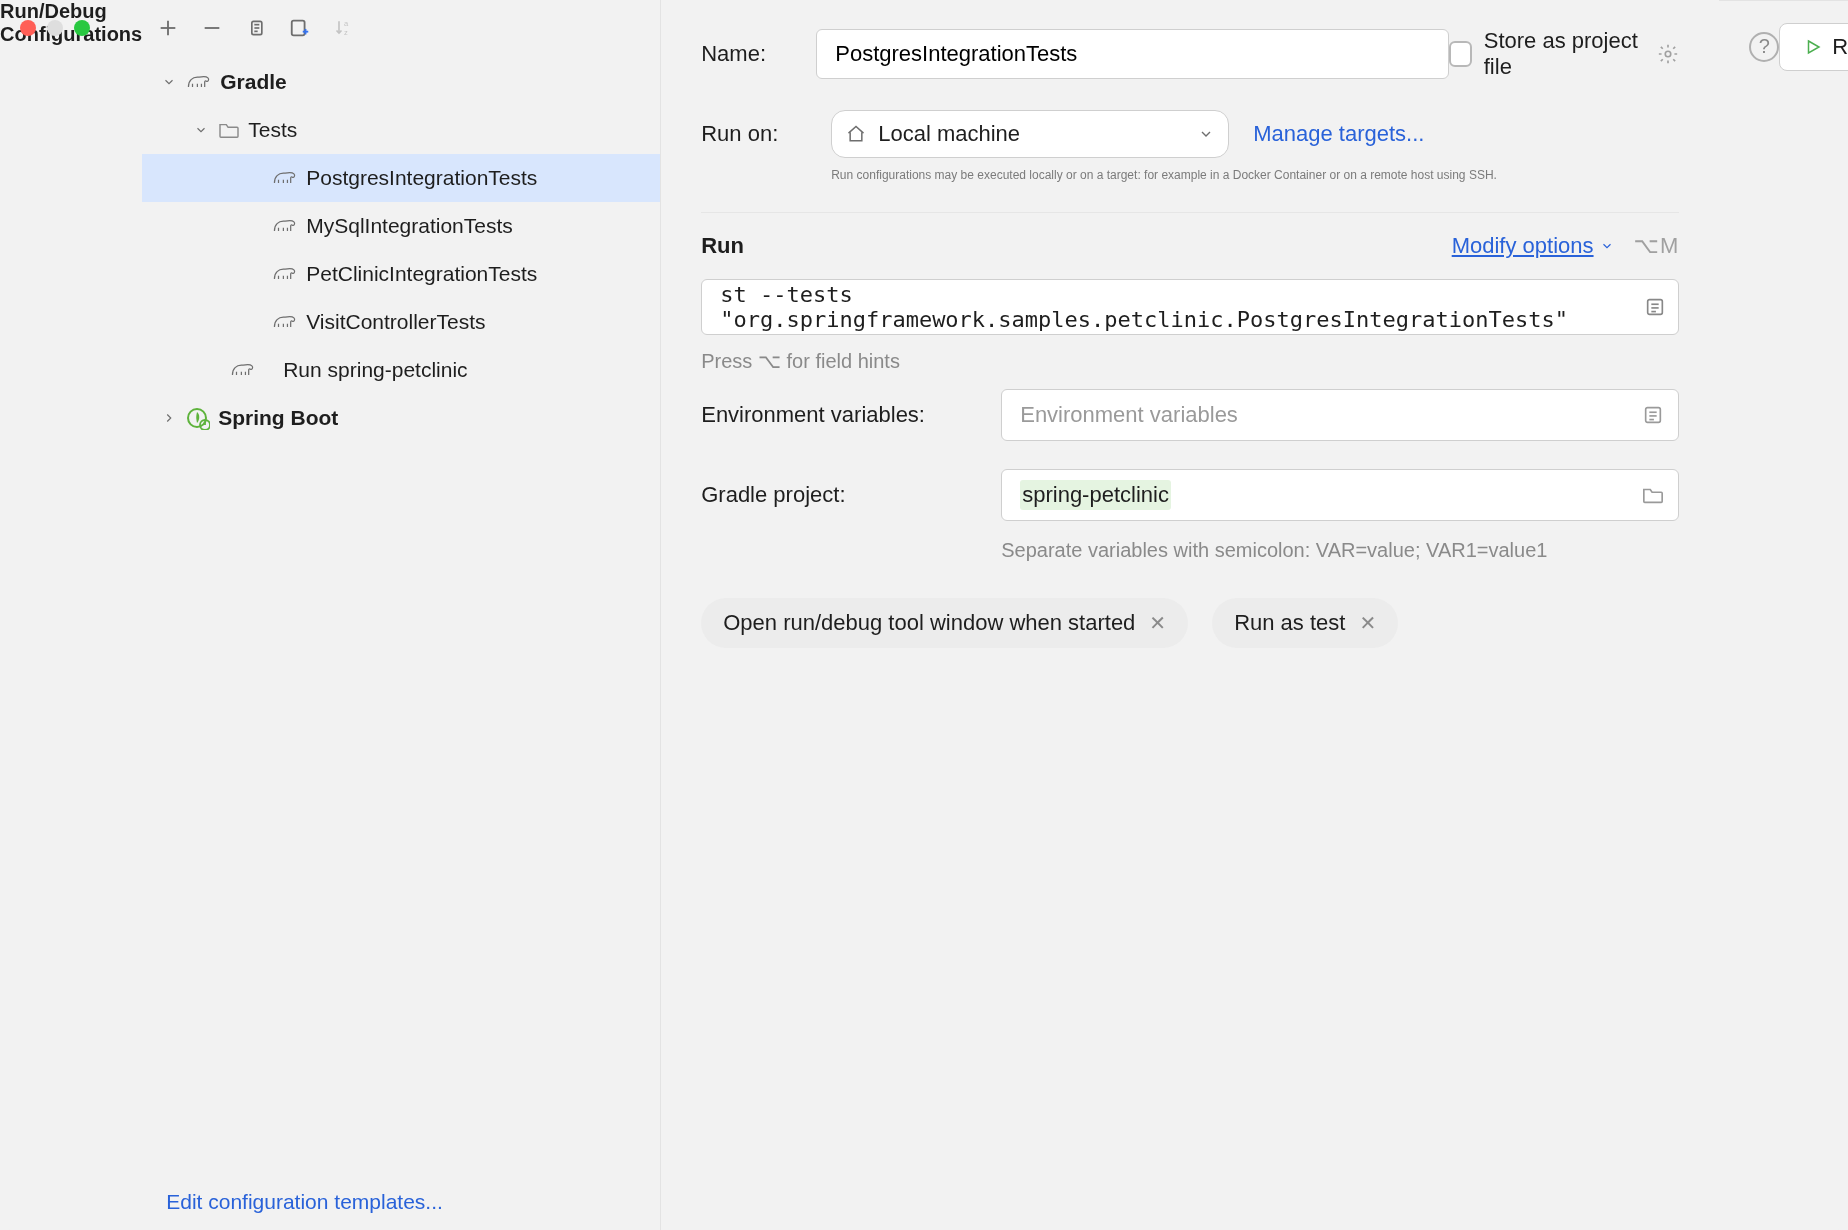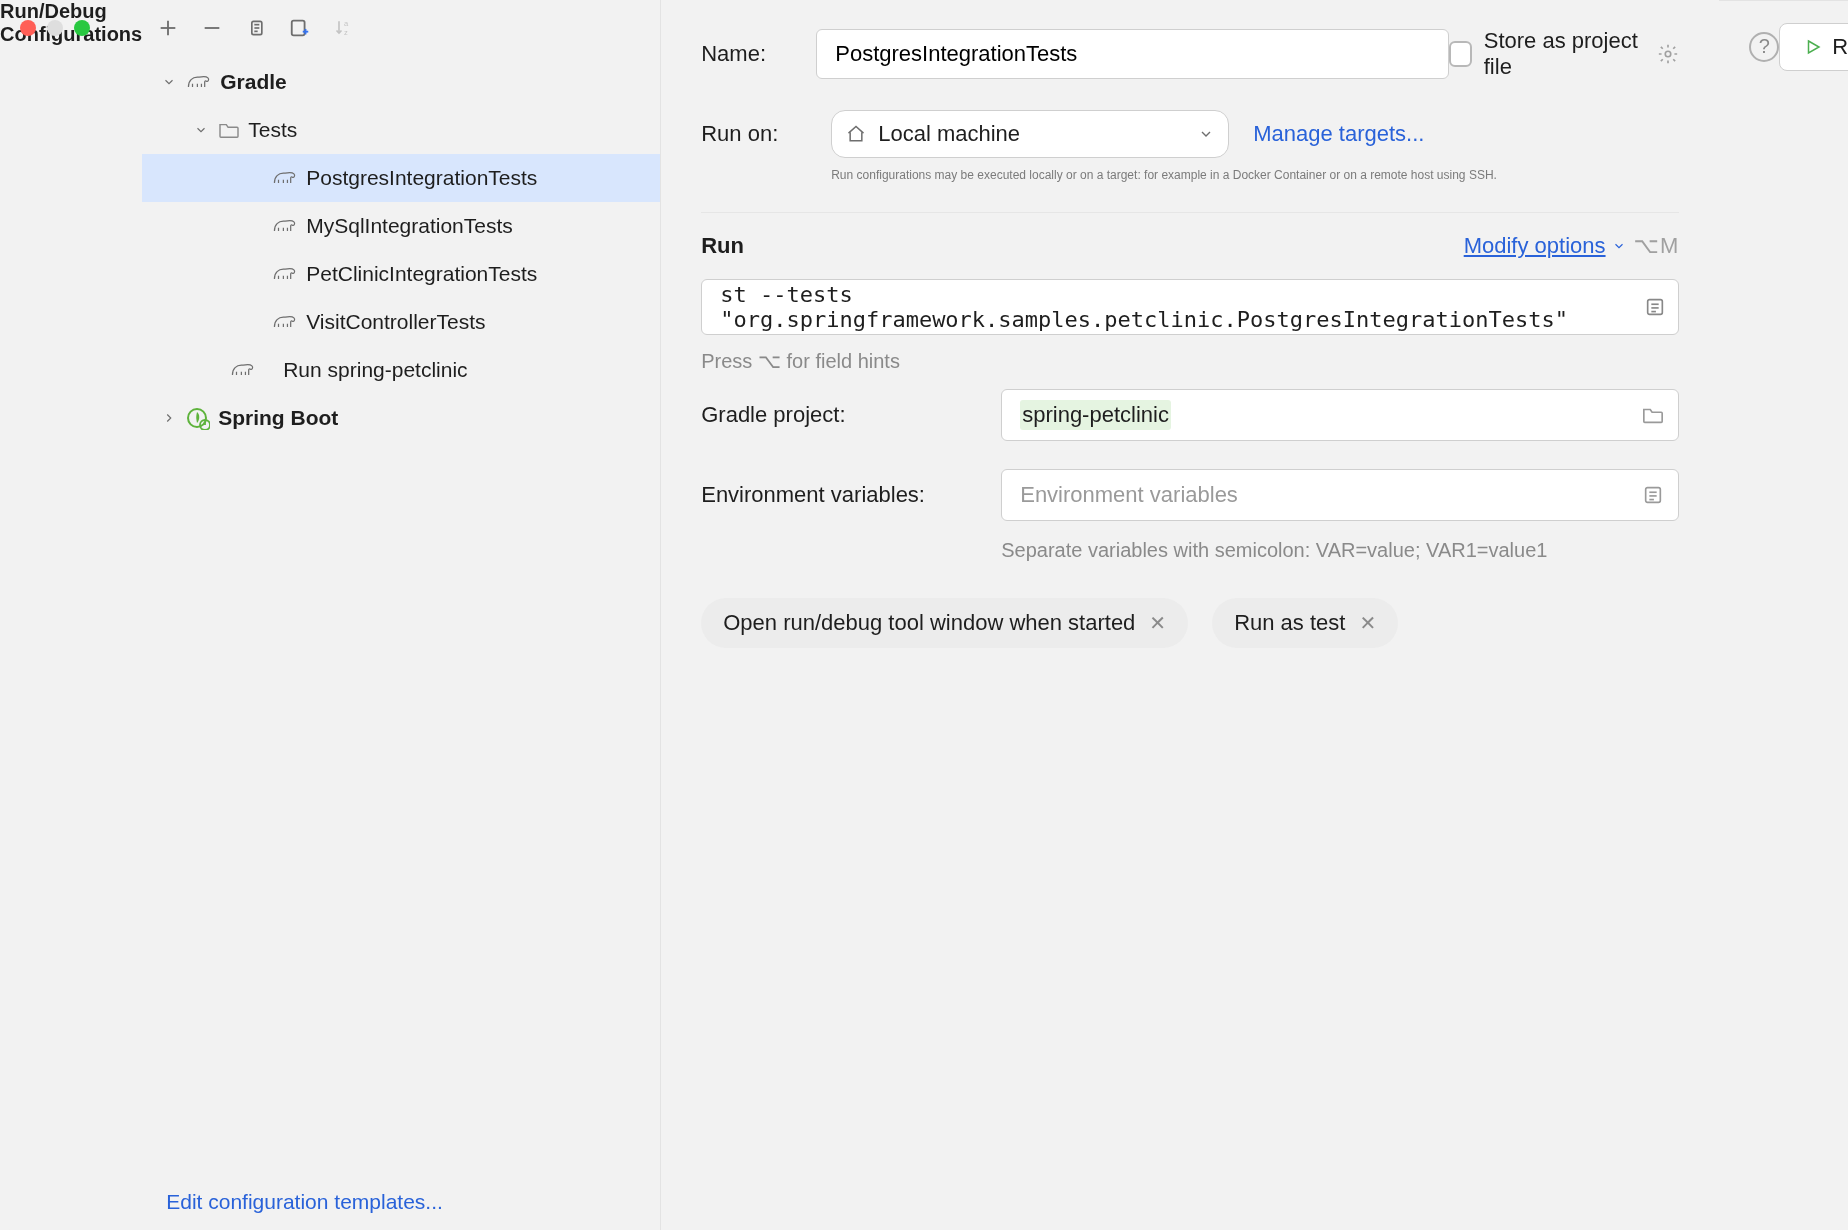--- a/index.html
+++ b/index.html
@@ -73,21 +73,21 @@
 .run-on-select {
   height: 48px; width: 398px; border:1px solid #cfcfcf; border-radius:14px;
   background:#fff; display:flex; align-items:center; padding: 0 14px; gap:12px; font-size:22px;
 }
 .run-on-select .chev-down { margin-left:auto; color:#6e6e6e; }
 .link { color:#2962d9; text-decoration:none; font-size:22px; }
 .help-text { color:#7b7b7b; font-size:12px; line-height:1.5; margin-left:130px; margin-top:-6px; margin-bottom: 20px; max-width: 820px;}
 .hr { border-top:1px solid #e6e6e6; margin: 8px 0 20px 0; }
 .section-header { display:flex; align-items:center; margin-bottom:20px; }
 .section-title { font-weight:700; font-size:22px; }
-.modify-wrap { margin-left:auto; display:flex; align-items:flex-end; gap:8px; }
+.modify-wrap { margin-left:auto; display:flex; align-items:flex-end; gap:20px; }
 .modify-link { color:#2962d9; font-size:22px; display:flex; align-items:center; gap:6px; }
 .shortcut { color:#a0a0a0; font-size:22px; letter-spacing:1px; }
 .run-command {
   height: 56px; border:1px solid #cfcfcf; border-radius:6px; background:#fff;
   display:flex; align-items:center; padding: 0 12px 0 18px;
   font-family: ui-monospace, SFMono-Regular, Menlo, Consolas, monospace;
   font-size:22px; color:#1e1e1e; margin-bottom:14px;
 }
 .run-command .expand { margin-left:auto; color:#888; }
 .hint { color:#8a8a8a; font-size:20px; margin-bottom: 16px; }
@@ -325,45 +325,45 @@
               <rect x="4" y="4" width="16" height="16" rx="2"></rect>
               <line x1="8" y1="9" x2="16" y2="9"></line>
               <line x1="8" y1="13" x2="16" y2="13"></line>
               <line x1="8" y1="17" x2="13" y2="17"></line>
             </svg>
         </span>
       </div>
       <div class="hint">Press ⌥ for field hints</div>
 
       <div class="form-row2">
-        <div class="form-label2">Gradle project:</div>
-        <div class="flex-input">
-          <span class="gp-highlight">spring-petclinic</span>
-          <span class="suffix-icon">
-            <svg width="22" height="20" viewBox="0 0 24 20" fill="none" stroke="currentColor" stroke-width="1.8">
-                <path d="M2 4 h7 l2 3 h10 a1 1 0 0 1 1 1 v9 a1 1 0 0 1 -1 1 H3 a1 1 0 0 1 -1 -1 Z"></path>
-              </svg>
-          </span>
-        </div>
-      </div>
-
-      <div class="form-row2">
         <div class="form-label2">Environment variables:</div>
         <div class="flex-input">
           <span class="placeholder">Environment variables</span>
           <span class="suffix-icon">
             <svg width="22" height="22" viewBox="0 0 24 24" fill="none" stroke="currentColor" stroke-width="1.8">
                 <rect x="4" y="4" width="16" height="16" rx="2"></rect>
                 <line x1="8" y1="9" x2="16" y2="9"></line>
                 <line x1="8" y1="13" x2="16" y2="13"></line>
                 <line x1="8" y1="17" x2="13" y2="17"></line>
               </svg>
           </span>
         </div>
       </div>
+
+      <div class="form-row2">
+        <div class="form-label2">Gradle project:</div>
+        <div class="flex-input">
+          <span class="gp-highlight">spring-petclinic</span>
+          <span class="suffix-icon">
+            <svg width="22" height="20" viewBox="0 0 24 20" fill="none" stroke="currentColor" stroke-width="1.8">
+                <path d="M2 4 h7 l2 3 h10 a1 1 0 0 1 1 1 v9 a1 1 0 0 1 -1 1 H3 a1 1 0 0 1 -1 -1 Z"></path>
+              </svg>
+          </span>
+        </div>
+      </div>
       <div class="hint2">Separate variables with semicolon: VAR=value; VAR1=value1</div>
 
       <div class="chips">
         <div class="chip">
           <span>Open run/debug tool window when started</span>
           <span class="x">✕</span>
         </div>
         <div class="chip">
           <span>Run as test</span>
           <span class="x">✕</span>

